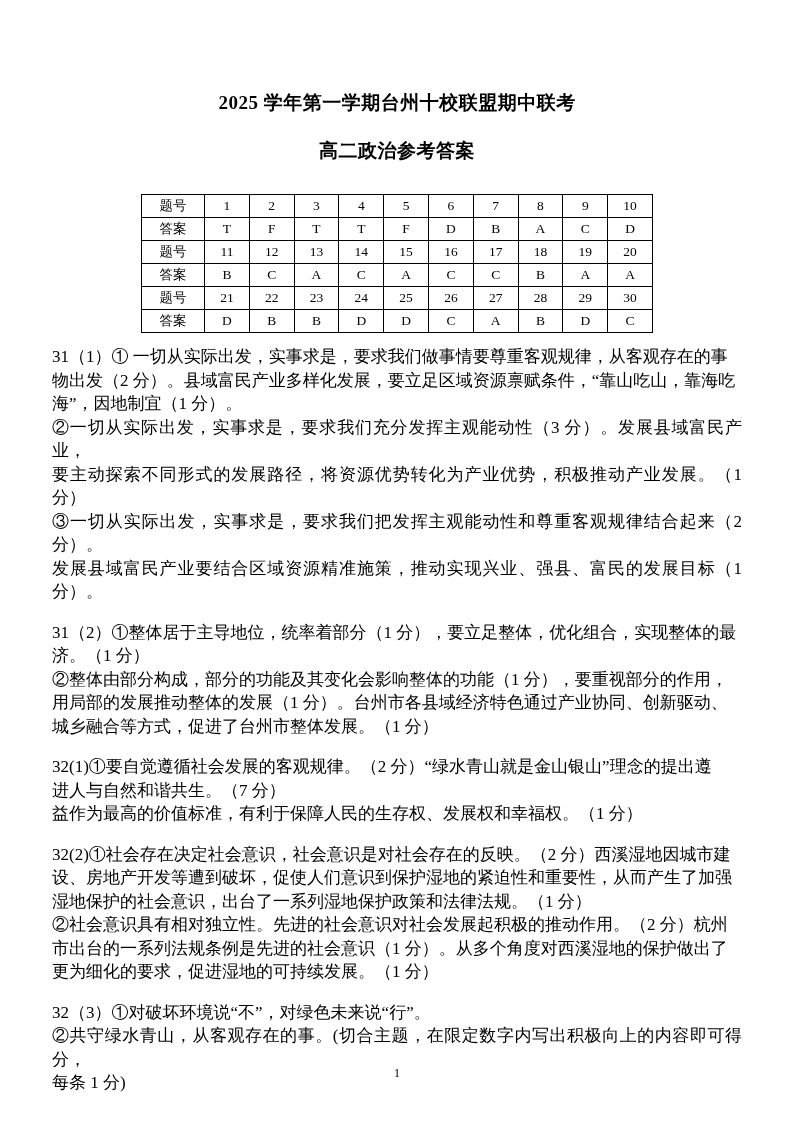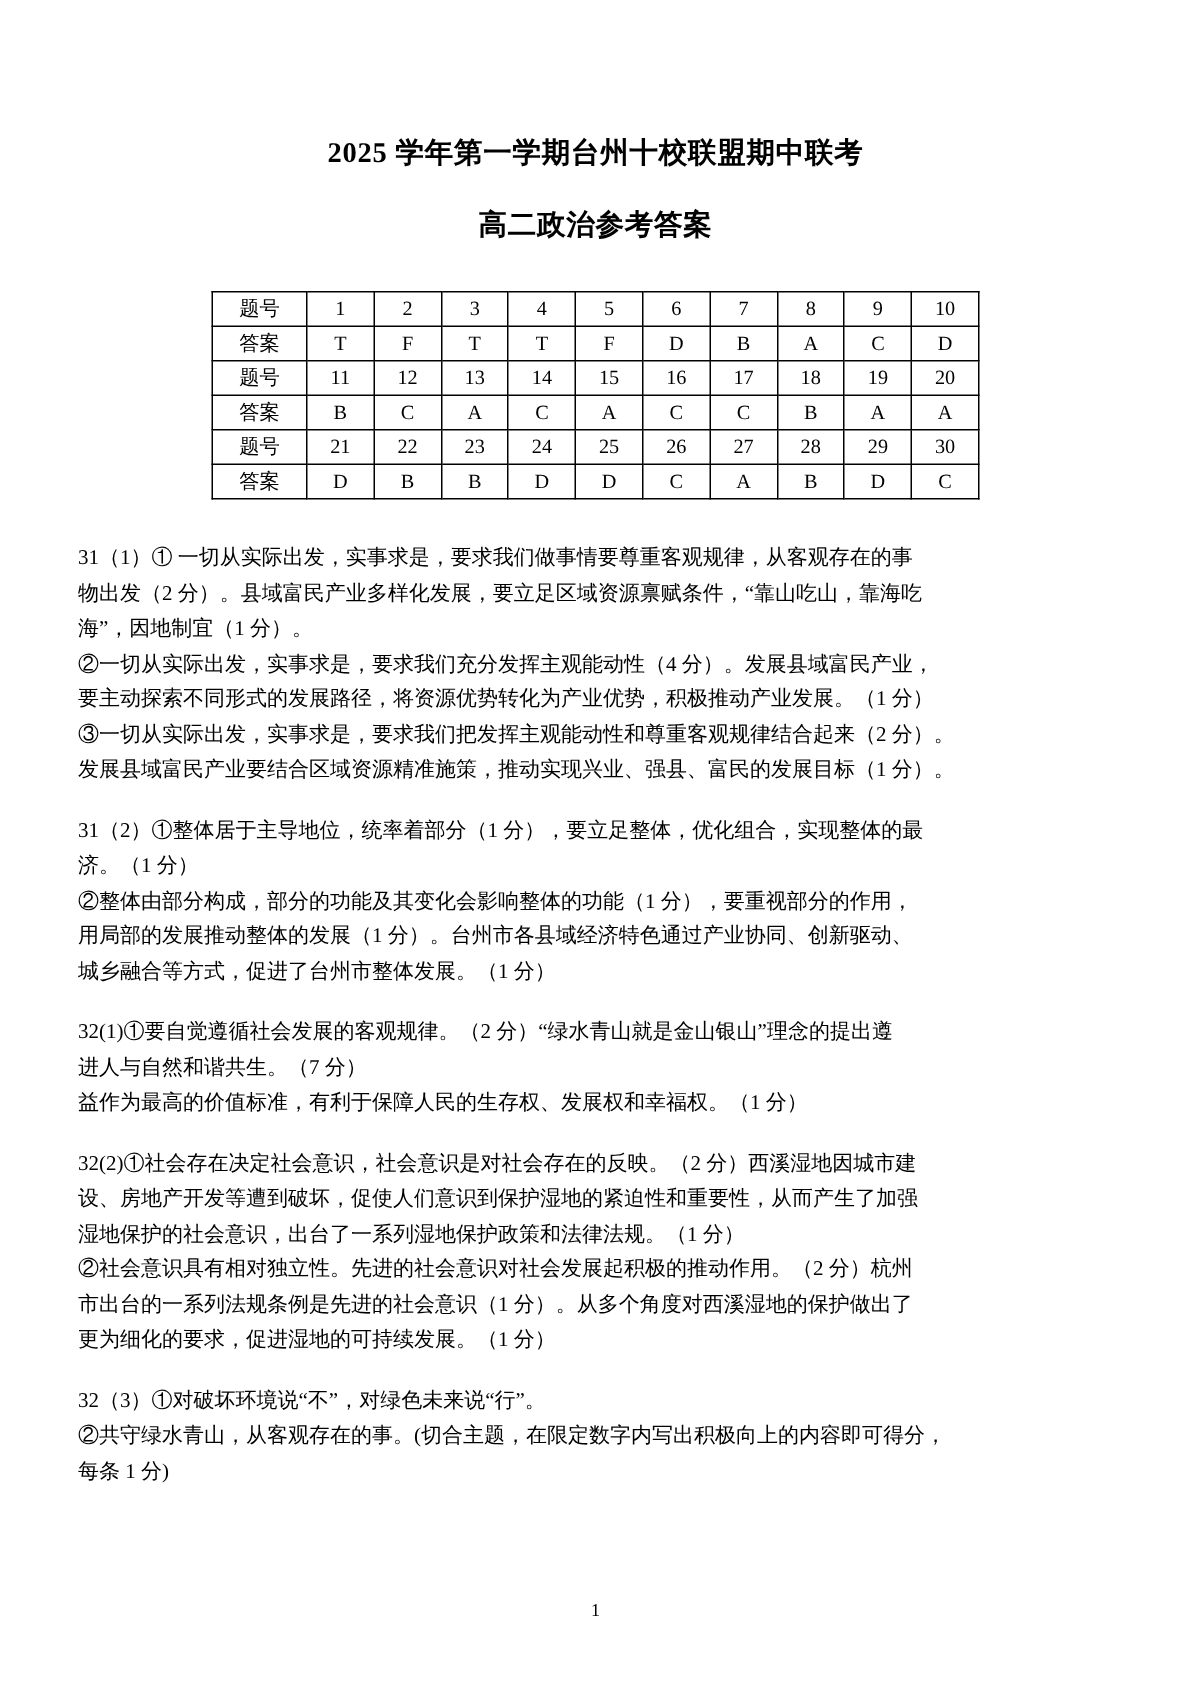--- a/index.html
+++ b/index.html
@@ -54,22 +54,22 @@
     text-align: center;
     vertical-align: middle;
     font-size: 13.5px;
     line-height: 18px;
     font-family: "Liberation Serif", "DejaVu Serif", serif;
   }
   table.answers td.rowhead {
     width: 60px;
   }
   .content {
-    margin-top: 28px;
-    font-size: 14px;
+    margin-top: 12px;
+    font-size: 17px;
     line-height: 23.5px;
     text-align: justify;
   }
   .para {
     margin: 0;
     text-indent: 0;
   }
   .block {
     margin-bottom: 17px;
   }
@@ -179,21 +179,21 @@
           </tr>
         </tbody>
     </table>
   </div>
 
   <div class="content">
       <div class="block">
         <p class="para">31（1）① 一切从实际出发，实事求是，要求我们做事情要尊重客观规律，从客观存在的事</p>
         <p class="para">物出发（2 分）。县域富民产业多样化发展，要立足区域资源禀赋条件，“靠山吃山，靠海吃</p>
         <p class="para">海”，因地制宜（1 分）。</p>
-        <p class="para">②一切从实际出发，实事求是，要求我们充分发挥主观能动性（4 分）。发展县域富民产业，</p>
+        <p class="para">②一切从实际出发，实事求是，要求我们充分发挥主观能动性（3 分）。发展县域富民产业，</p>
         <p class="para">要主动探索不同形式的发展路径，将资源优势转化为产业优势，积极推动产业发展。（1 分）</p>
         <p class="para">③一切从实际出发，实事求是，要求我们把发挥主观能动性和尊重客观规律结合起来（2 分）。</p>
         <p class="para">发展县域富民产业要结合区域资源精准施策，推动实现兴业、强县、富民的发展目标（1 分）。</p>
       </div>
       <div class="block">
         <p class="para">31（2）①整体居于主导地位，统率着部分（1 分），要立足整体，优化组合，实现整体的最</p>
         <p class="para">济。（1 分）</p>
         <p class="para">②整体由部分构成，部分的功能及其变化会影响整体的功能（1 分），要重视部分的作用，</p>
         <p class="para">用局部的发展推动整体的发展（1 分）。台州市各县域经济特色通过产业协同、创新驱动、</p>
         <p class="para">城乡融合等方式，促进了台州市整体发展。（1 分）</p>

